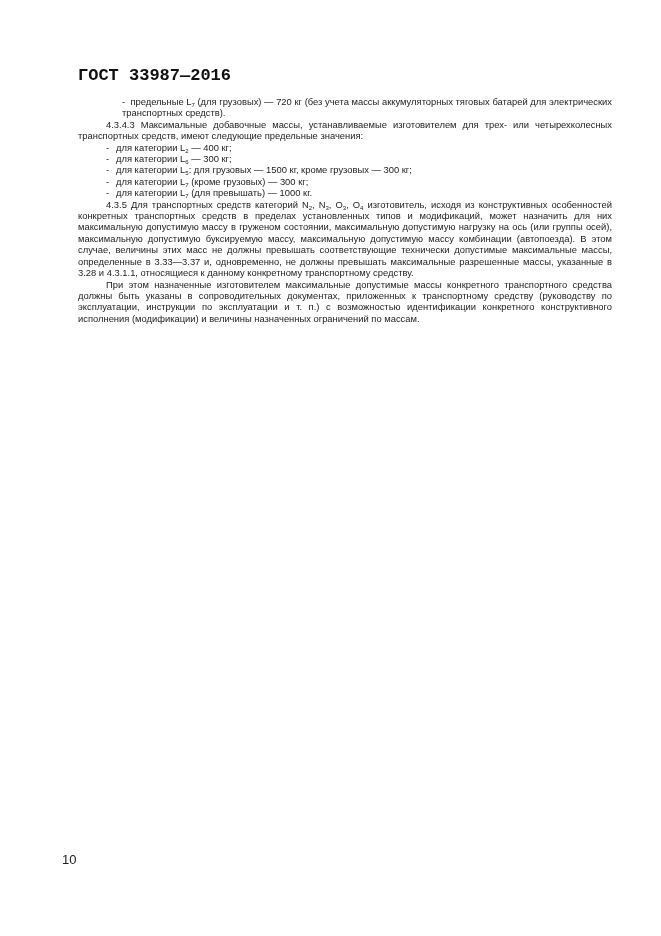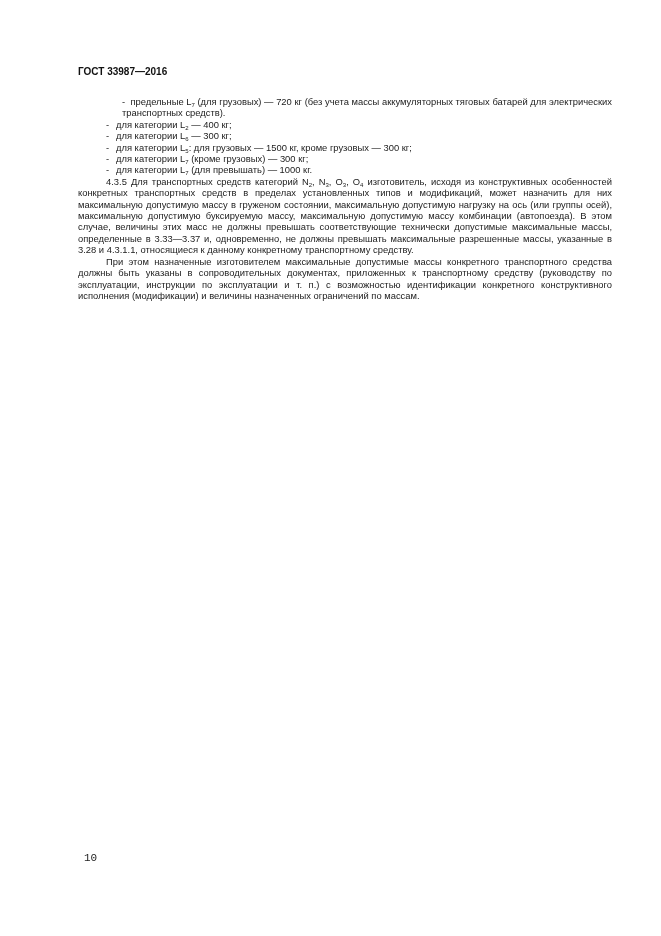--- a/index.html
+++ b/index.html
@@ -1,49 +1,50 @@
 <!DOCTYPE html>
 <html><head>
   <meta charset="utf-8">
   <style>
     html, body { margin: 0; padding: 0; background: #ffffff; }
     body { width: 661px; height: 936px; position: relative; overflow: hidden; }
     .page { position: absolute; left: 0; top: 0; width: 661px; height: 936px; background: #fff; }
     .header {
       position: absolute; left: 78px; top: 66px;
-      font-family: Liberation Sans, sans-serif; font-weight: bold;
-      font-size: 10px; color: #111; letter-spacing: 0;
+      font-family: Liberation Mono, monospace; font-weight: bold;
+      font-size: 17px; color: #111; letter-spacing: 0;
     }
     .body {
       position: absolute; left: 78px; top: 96px; width: 534px;
       font-family: "Liberation Sans", sans-serif; font-size: 9.4px;
       line-height: 11.4px; color: #222; text-align: justify;
     }
     .body p { margin: 0; }
     .indent { text-indent: 28px; }
     .dash-item { padding-left: 28px; text-align: left; }
     .dash-item .dash { display: inline-block; width: 10px; }
     sub { font-size: 6px; vertical-align: -2px; line-height: 0; }
     .footer {
-      position: absolute; left: 84px; top: 852px;
-      font-family: Liberation Mono, monospace; font-size: 11px; color: #222;
+      position: absolute; left: 62px; top: 852px;
+      font-family: Liberation Sans, sans-serif; font-size: 13px; color: #222;
     }
     .first-line { padding-left: 44px; }
   </style>
 </head>
 <body>
 
 <div class="page">
 
   <div class="header">ГОСТ 33987—2016</div>
 
   <div class="body">
 
     <p class="first-line" style="text-align:justify;"><span>-</span>&nbsp;&nbsp;<span>предельные L</span><sub>7</sub><span> (для грузовых) — 720 кг (без учета массы аккумуляторных тяговых батарей для электрических транспортных средств).</span></p>
 
+    <p class="indent">4.3.4.3  Максимальные добавочные массы, устанавливаемые изготовителем для трех- или четырехколесных транспортных средств, имеют следующие предельные значения:</p>
 
     <div>
       <p class="dash-item"><span class="dash">-</span><span>для категории L</span><sub>2</sub><span> — 400 кг;</span></p>
       <p class="dash-item"><span class="dash">-</span><span>для категории L</span><sub>6</sub><span> — 300 кг;</span></p>
       <p class="dash-item"><span class="dash">-</span><span>для категории L</span><sub>5</sub><span>: для грузовых — 1500 кг, кроме грузовых — 300 кг;</span></p>
       <p class="dash-item"><span class="dash">-</span><span>для категории L</span><sub>7</sub><span> (кроме грузовых) — 300 кг;</span></p>
       <p class="dash-item"><span class="dash">-</span><span>для категории L</span><sub>7</sub><span> (для превышать) — 1000 кг.</span></p>
     </div>
 
 

